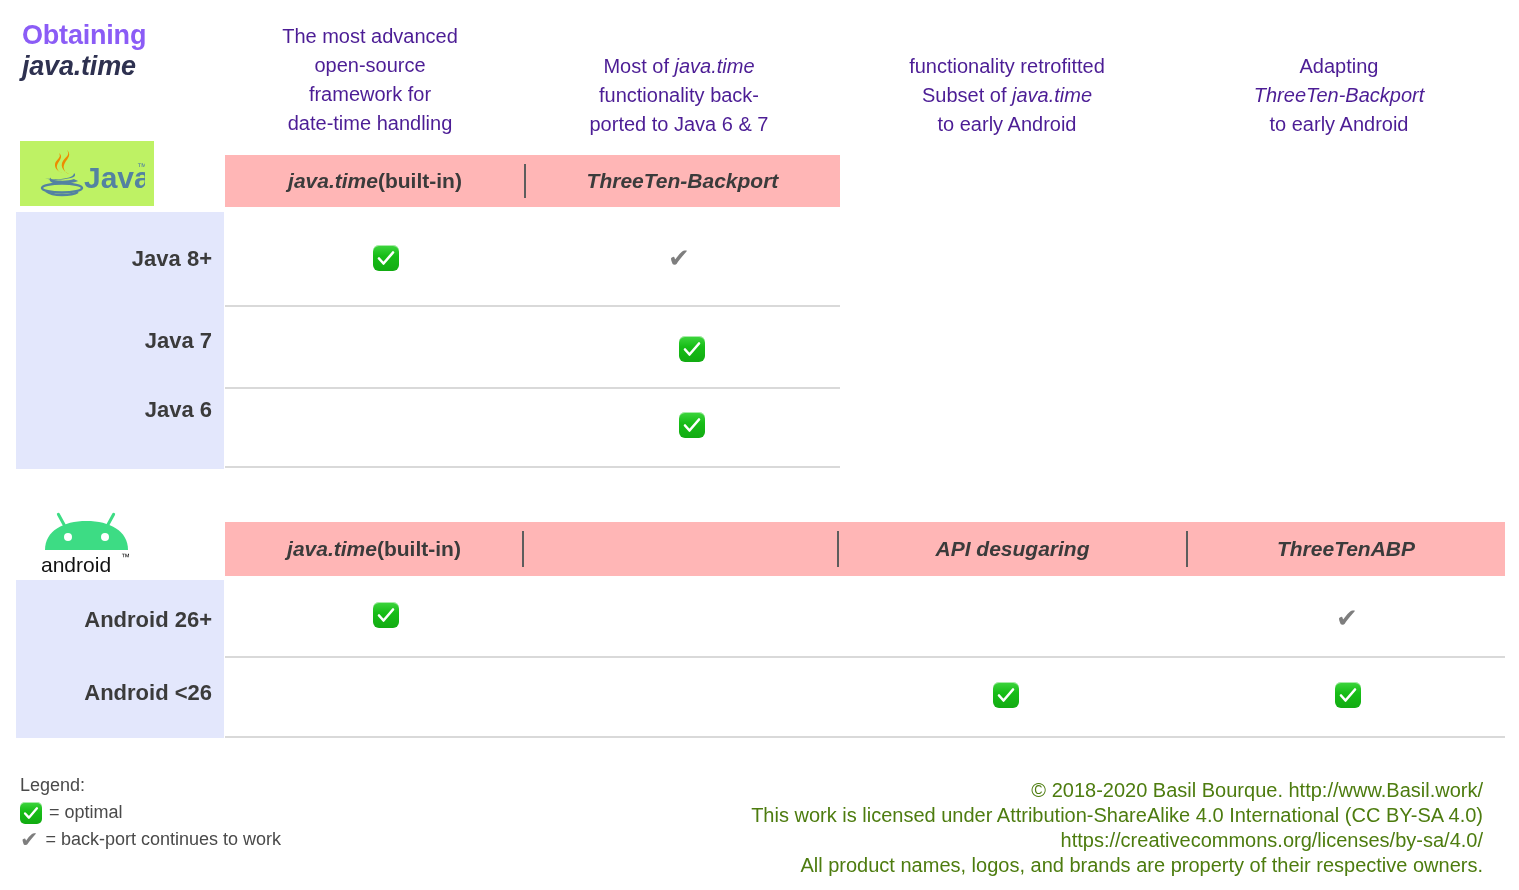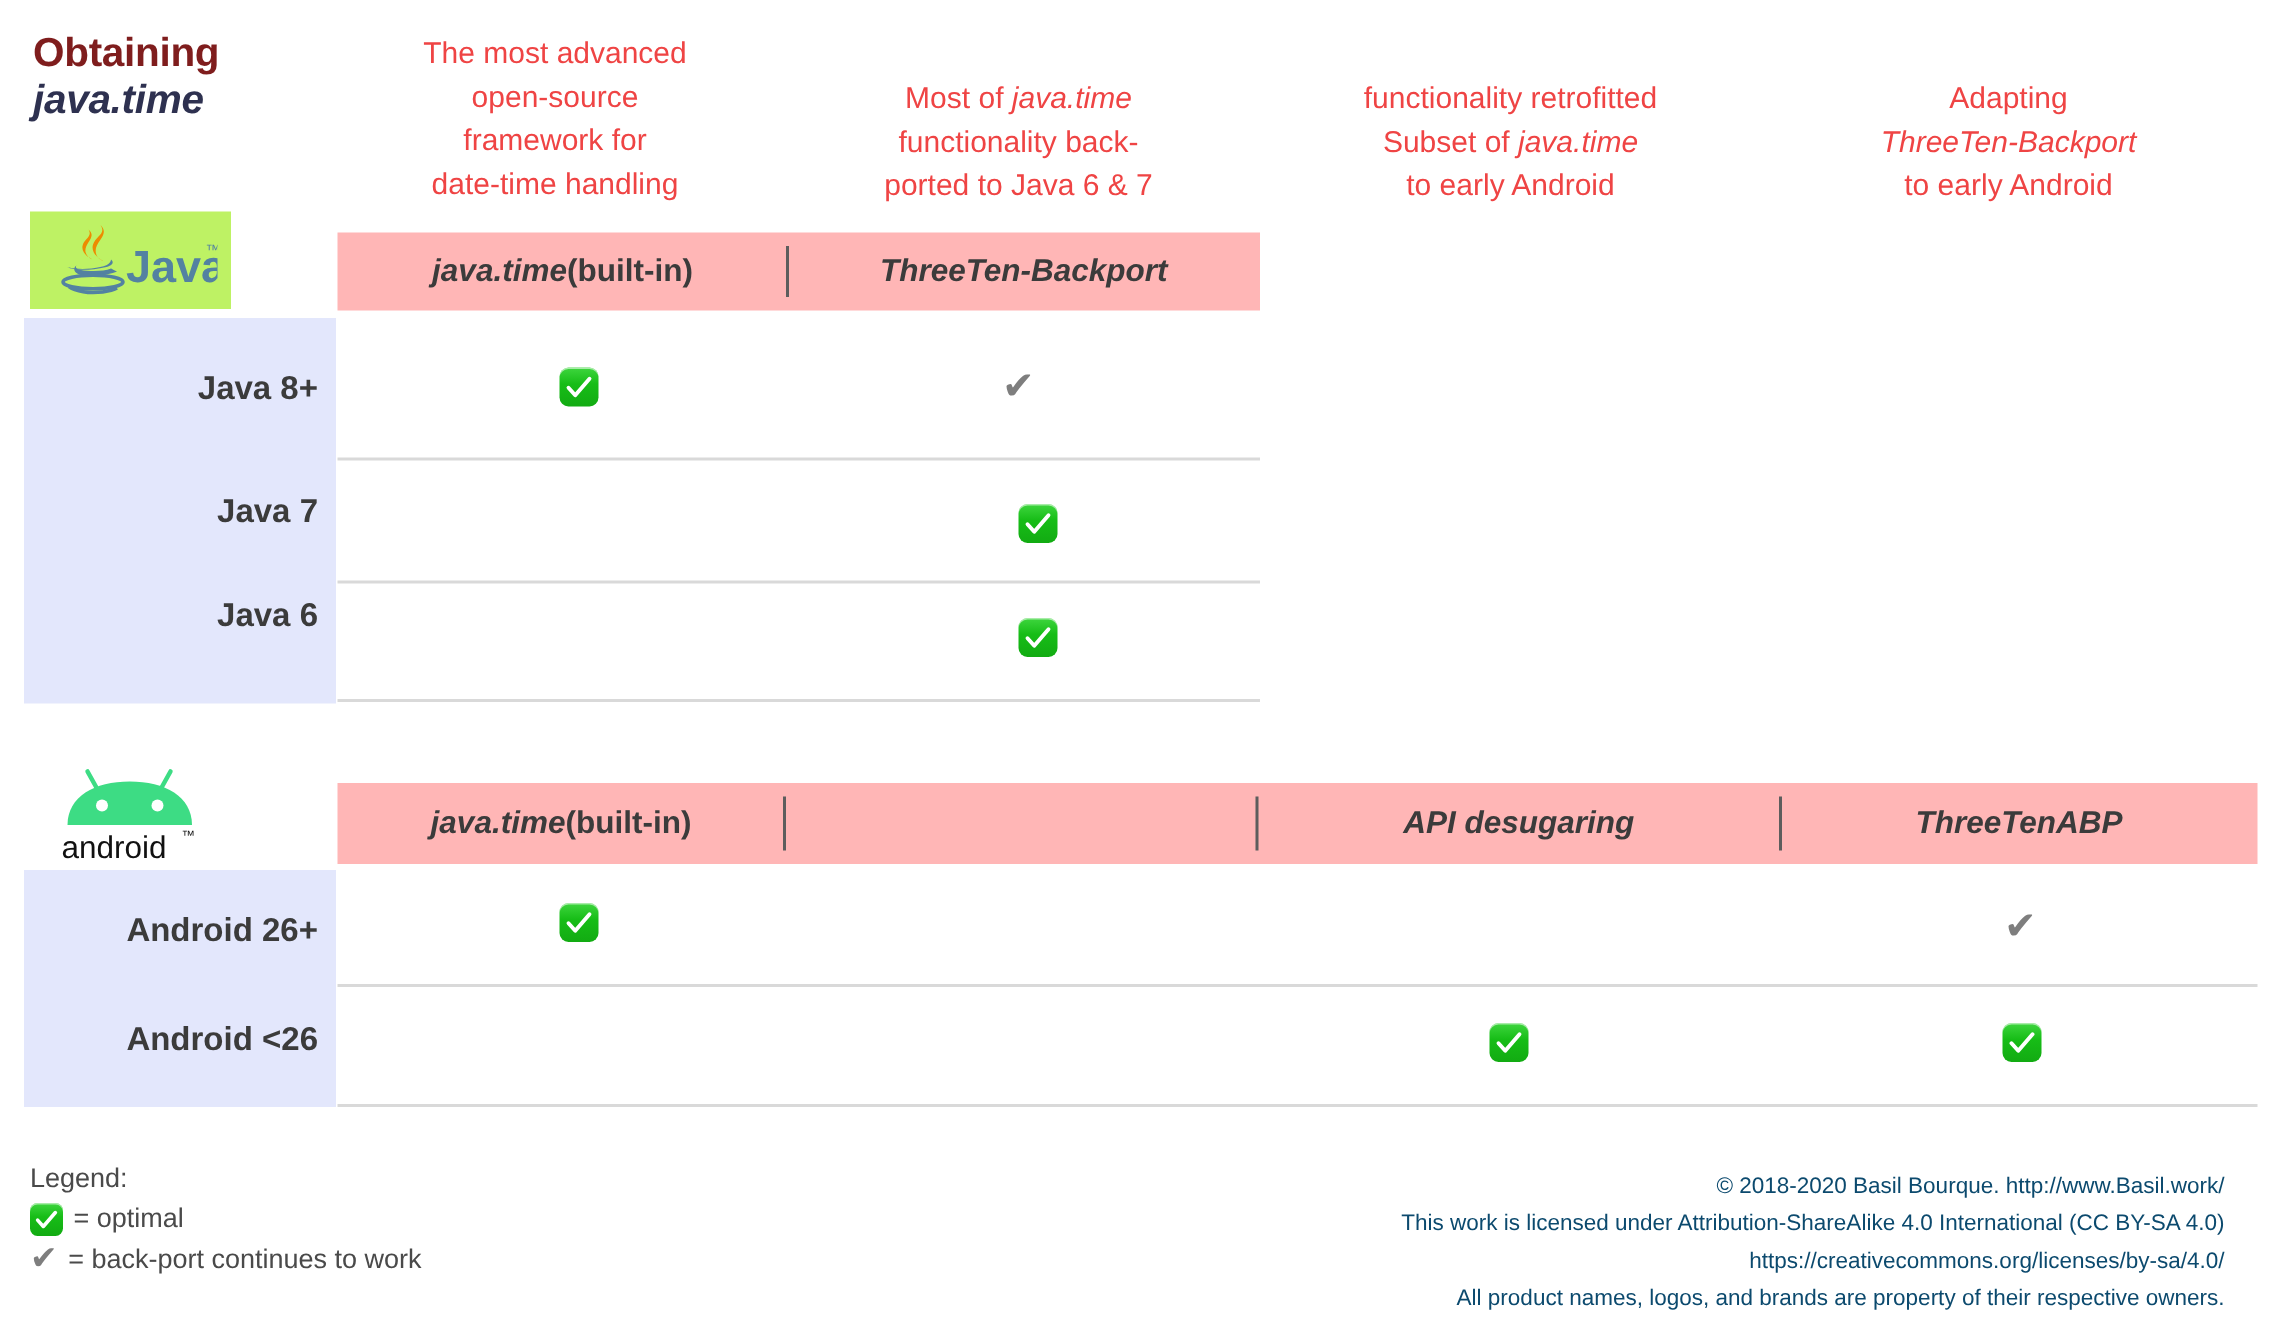--- a/index.html
+++ b/index.html
@@ -19,41 +19,41 @@
   
   .abs { position: absolute; }
 
   
   #title-block {
     left: 22px; top: 20px; width: 190px;
   }
   .title-line1 {
     font-size: 27px;
     font-weight: bold;
-    color: #7f1d1d;
+    color: #8b5cf6;
     line-height: 30px;
     letter-spacing: -0.2px;
   }
   .title-line2 {
     font-size: 27px;
     font-weight: bold;
     font-style: italic;
     color: #2e3150;
     line-height: 32px;
     letter-spacing: -0.2px;
   }
 
   
   .col-desc {
     position: absolute;
     top: 22px;
     text-align: center;
     font-size: 20px;
     line-height: 29px;
-    color: #ef4444;
+    color: #4c1d95;
   }
   .col-desc i { font-style: italic; }
 
   
   #java-logo-cell {
     left: 20px; top: 141px;
     width: 134px; height: 65px;
     background: #bef264;
     display: flex; align-items: center; justify-content: center;
   }
@@ -155,23 +155,23 @@
     align-items: center;
     white-space: nowrap;
   }
   .legend-line .chk-green { margin-right: 7px; width: 22px; height: 22px; border-radius: 5px; }
   .legend-line .chk-gray { margin-right: 7px; font-size: 22px; line-height: 22px; }
 
   
   #copyright {
     right: 36px; top: 778px;
     text-align: right;
-    font-size: 15px;
+    font-size: 20px;
     line-height: 25px;
-    color: #0c4a6e;
+    color: #4d7c0f;
   }
 </style>
 </head>
 <body>
 
 <div class="abs" id="title-block">
   <div class="title-line1">Obtaining</div>
   <div class="title-line2">java.time</div>
 </div>
 

